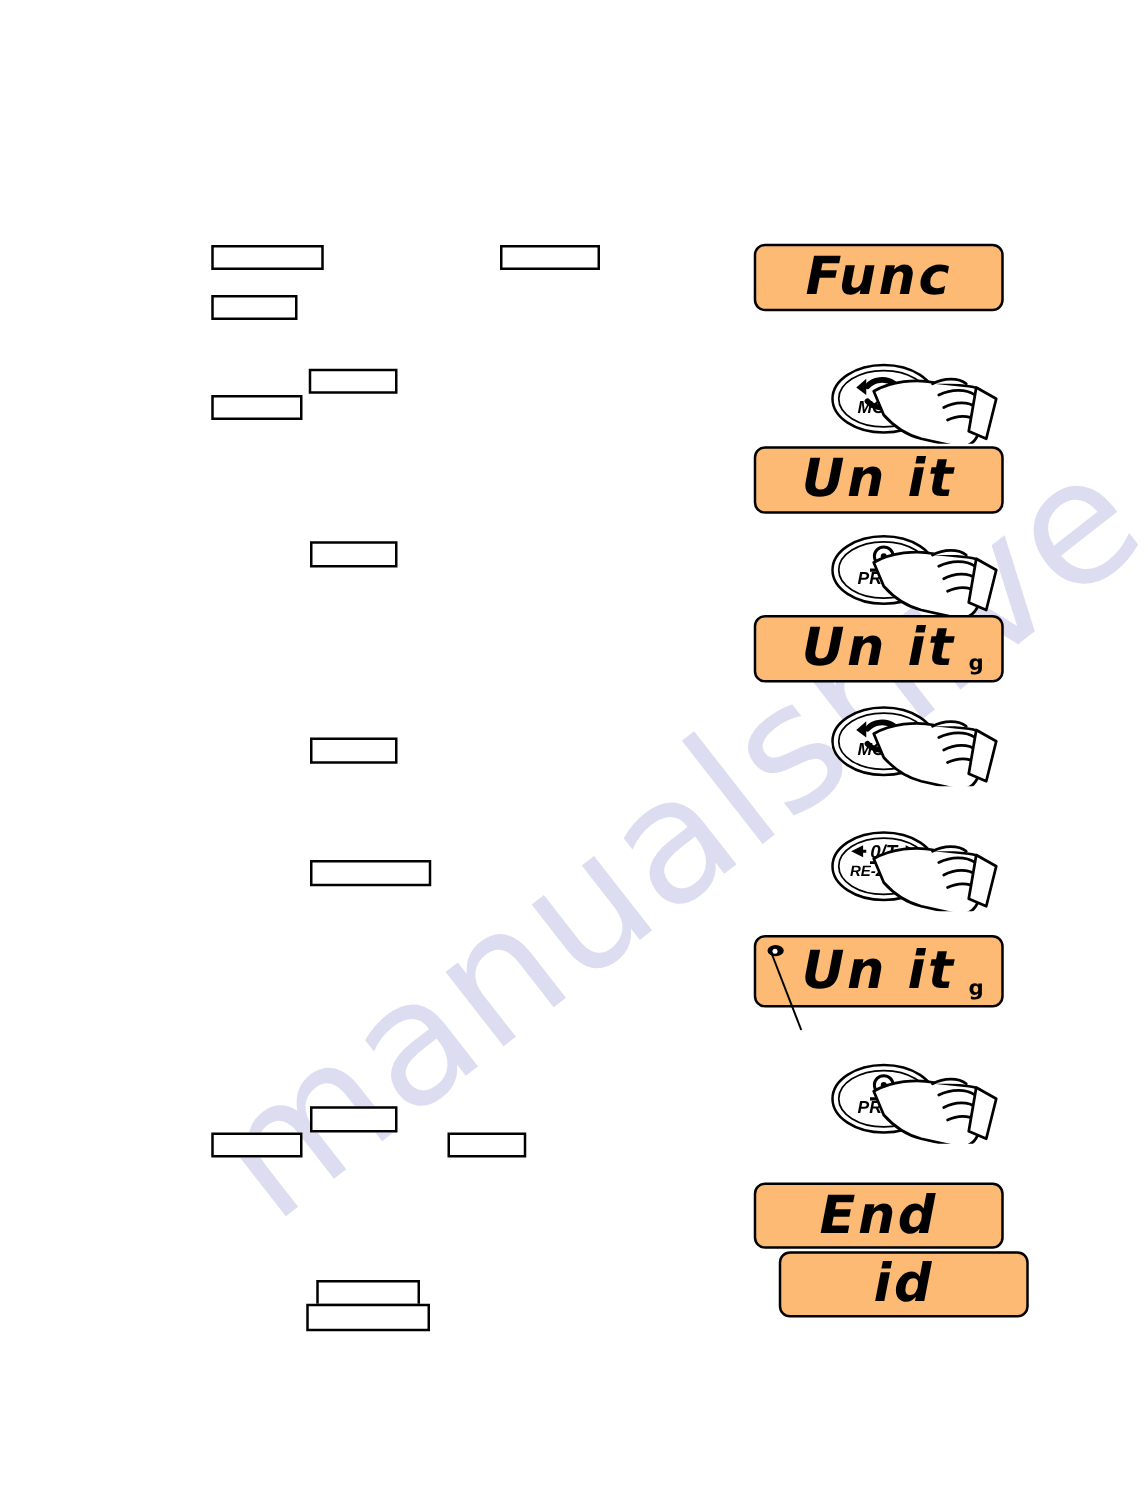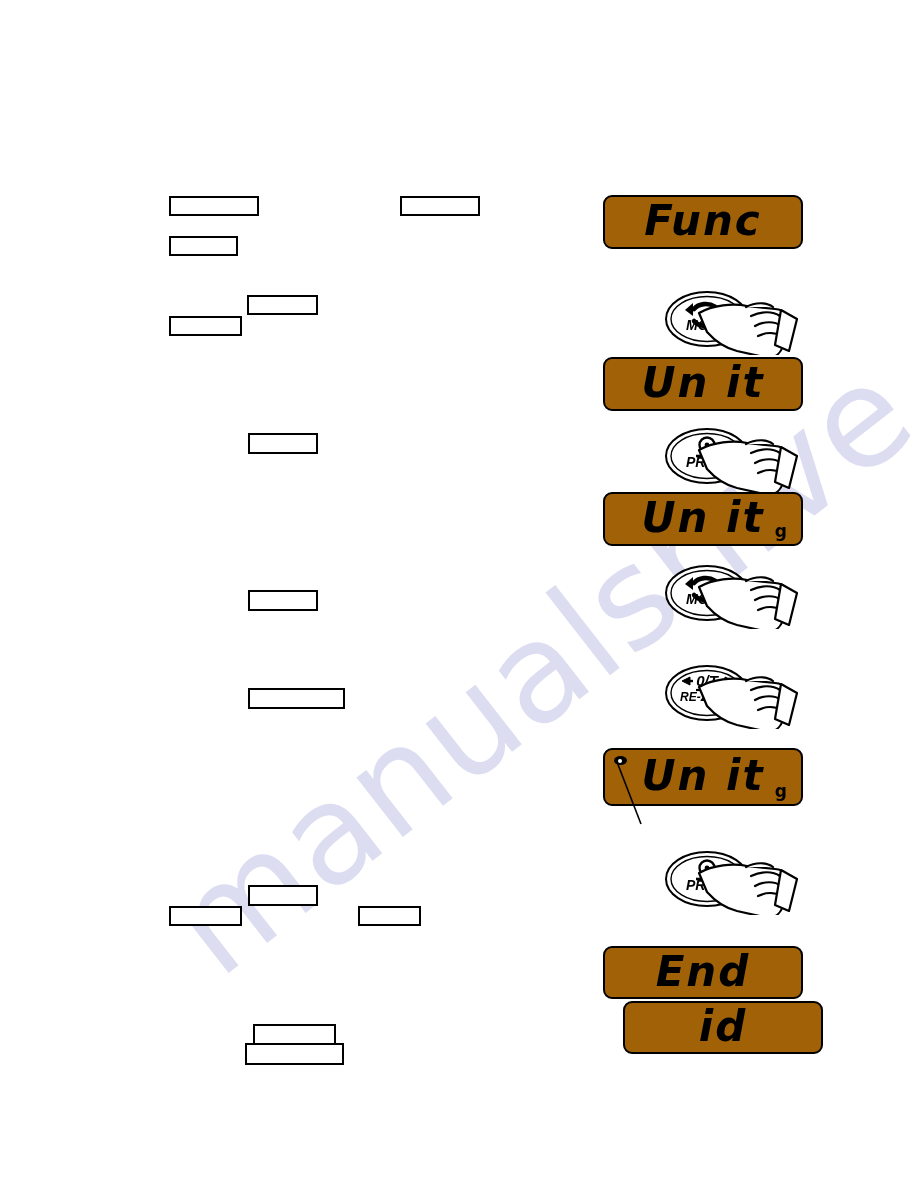--- a/index.html
+++ b/index.html
@@ -48,21 +48,21 @@
     box-sizing: border-box;
     z-index: 3;
   }
 
   
   .lcd {
     position: absolute;
     box-sizing: border-box;
     border: 2px solid #000;
     border-radius: 9px;
-    background: #a16207;
+    background: #fdba74;
     z-index: 3;
   }
   .lcd-text {
     position: absolute;
     left: 0; right: 0;
     top: 50%;
     transform: translateY(-52%);
     text-align: center;
     font-family: "DejaVu Sans", sans-serif;
     font-weight: 700;

